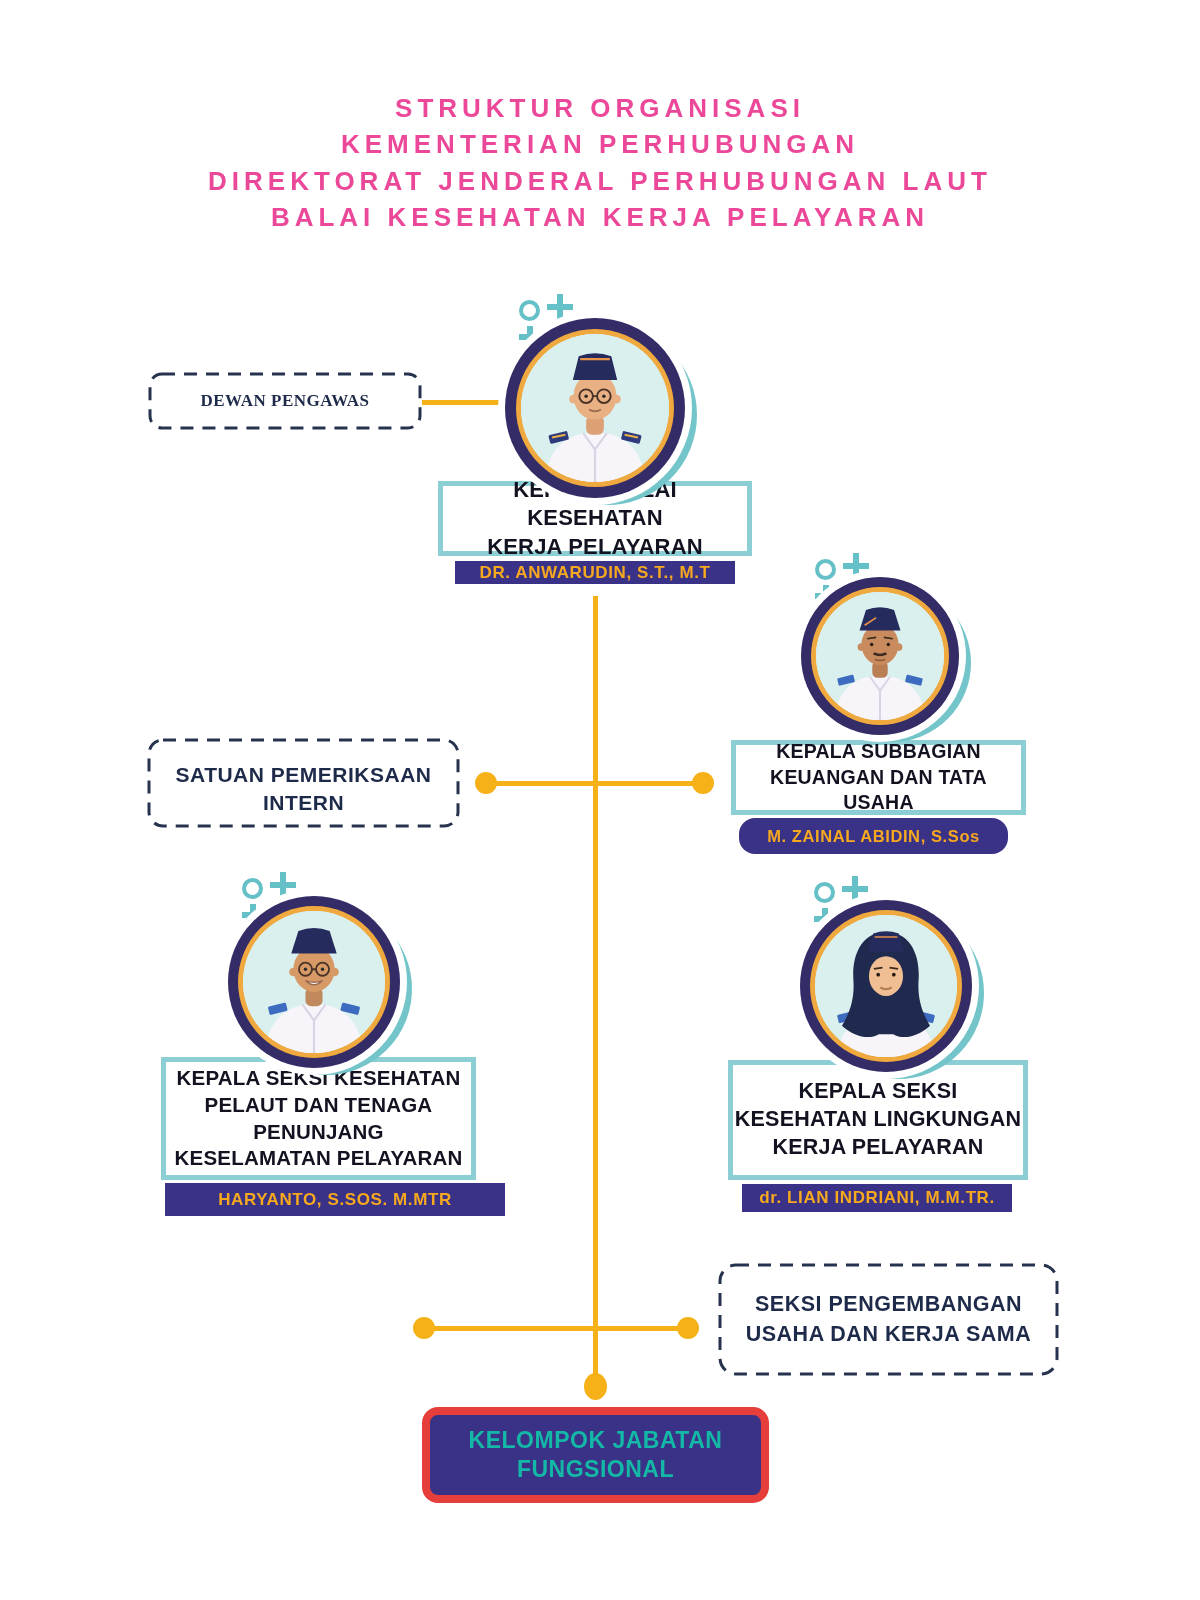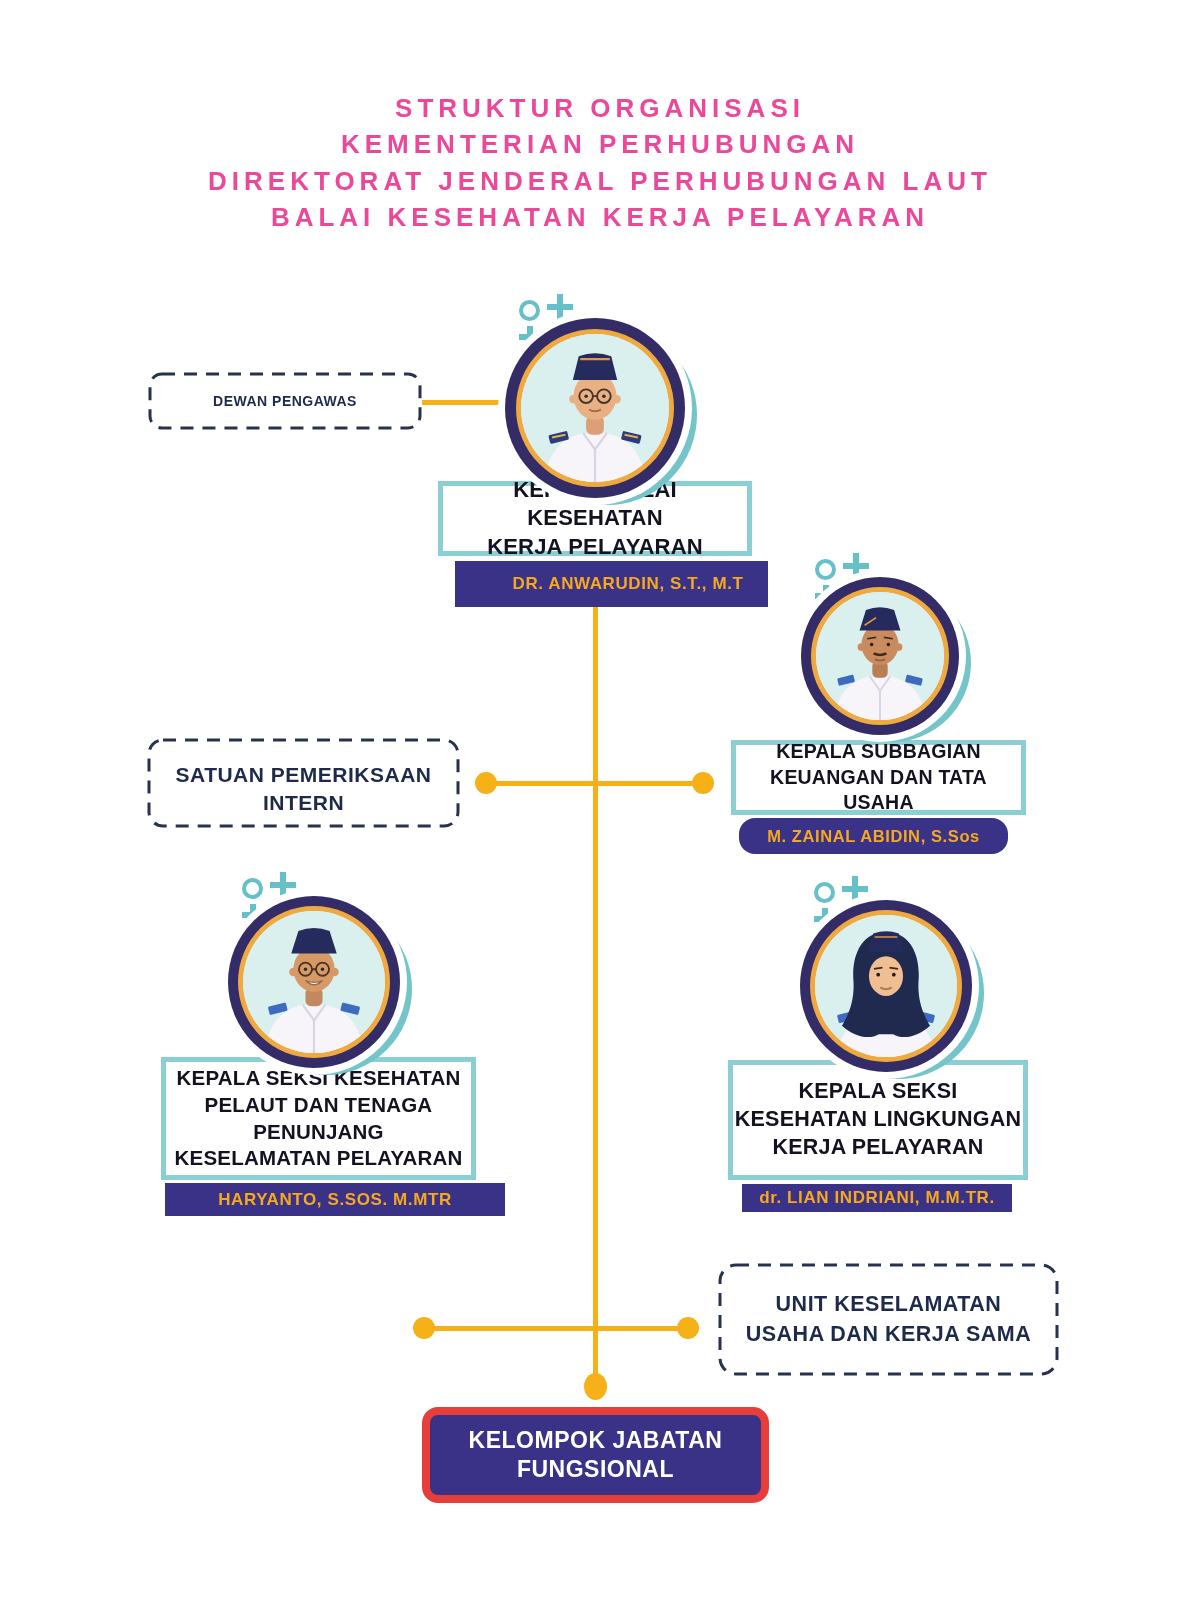--- a/index.html
+++ b/index.html
@@ -31,21 +31,21 @@
   
   .nbar{
     position:absolute;background:#3A3286;z-index:2;
     display:flex;align-items:center;justify-content:center;text-align:center;
     color:#F6A81F;font-weight:800;letter-spacing:.6px;
   }
   
   .kbox{
     position:absolute;z-index:2;background:#3A3286;border:8px solid #E63E3A;border-radius:16px;
     box-sizing:border-box;display:flex;align-items:center;justify-content:center;text-align:center;
-    color:#ffffff;font-weight:800;font-size:23px;line-height:1.25;letter-spacing:.5px;
+    color:#14b8a6;font-weight:800;font-size:23px;line-height:1.25;letter-spacing:.5px;
   }
   .kbox .inner{border-radius:8px;}
   
   .portrait{position:absolute;z-index:3;}
   .p-shadow{
     position:absolute;left:12px;top:7px;width:100%;height:100%;box-sizing:border-box;
     border:8px solid #73C5CA;border-radius:50%;z-index:1;
   }
   .p-main{
     position:relative;width:100%;height:100%;box-sizing:border-box;border-radius:50%;
@@ -87,45 +87,45 @@
   <div class="line" style="left:424px;top:1326px;width:264px;height:5px;"></div>
   <div class="dot" style="left:413px;top:1317px;"></div>
   <div class="dot" style="left:677px;top:1317px;"></div>
 
   <div class="dot dot-end" style="left:584px;top:1373px;"></div>
 
   <div class="dbox" style="left:148px;top:372px;width:274px;height:58px;">
     <svg width="274" height="58" viewBox="0 0 274 58">
         <rect x="2" y="2" width="270" height="54" rx="12" fill="none" stroke="#26324E" stroke-width="3" stroke-dasharray="13 9"></rect>
       </svg>
-    <div class="dlabel pre" style="font-size:14px;">DEWAN PENGAWAS</div>
+    <div class="dlabel pre" style="font-size:17px;font-family:Liberation Serif, serif;">DEWAN PENGAWAS</div>
   </div>
 
   <div class="dbox" style="left:147px;top:738px;width:313px;height:90px;">
     <svg width="313" height="90" viewBox="0 0 313 90">
         <rect x="2" y="2" width="309" height="86" rx="14" fill="none" stroke="#26324E" stroke-width="3" stroke-dasharray="13 9"></rect>
       </svg>
     <div class="dlabel pre" style="font-size:21px;margin-top:12px;">SATUAN PEMERIKSAAN
 INTERN</div>
   </div>
 
 
   <div class="dbox" style="left:718px;top:1263px;width:341px;height:113px;">
     <svg width="341" height="113" viewBox="0 0 341 113">
         <rect x="2" y="2" width="337" height="109" rx="16" fill="none" stroke="#26324E" stroke-width="3" stroke-dasharray="13 9"></rect>
       </svg>
-    <div class="dlabel pre" style="font-size:21.5px;">UNIT KESELAMATAN
+    <div class="dlabel pre" style="font-size:21.5px;">SEKSI PENGEMBANGAN
 USAHA DAN KERJA SAMA</div>
   </div>
 
   <div class="wbox" style="left:438px;top:481px;width:314px;height:75px;">
     <div class="wlabel pre" style="font-size:22px;">KEPALA BALAI KESEHATAN
 KERJA PELAYARAN</div>
   </div>
-  <div class="nbar" style="left:455px;top:561px;width:280px;height:46px;font-size:17px;padding-left:33px;">
+  <div class="nbar" style="left:455px;top:561px;width:280px;height:23px;font-size:17px;">
     <span>DR. ANWARUDIN, S.T., M.T</span>
   </div>
 
   <div class="wbox" style="left:731px;top:740px;width:295px;height:75px;">
     <div class="wlabel pre" style="font-size:19.5px;">KEPALA SUBBAGIAN
 KEUANGAN DAN TATA USAHA</div>
   </div>
   <div class="nbar" style="left:739px;top:818px;width:269px;height:36px;font-size:16.5px;border-radius:16px;">
     <span>M. ZAINAL ABIDIN, S.Sos</span>
   </div>

